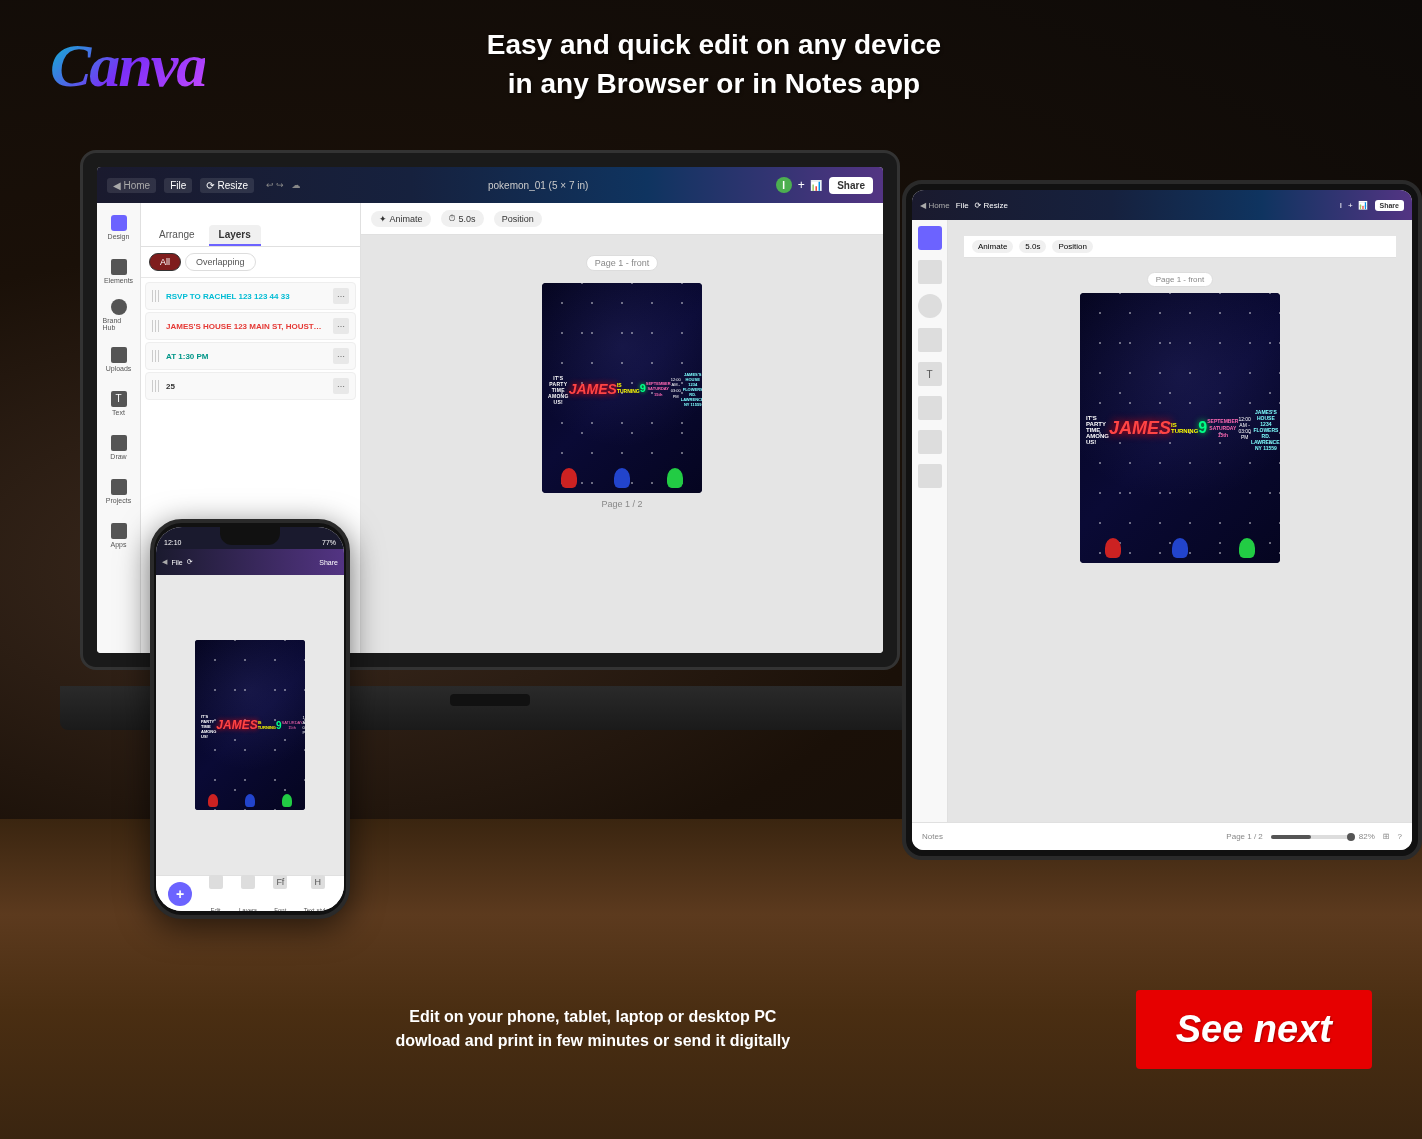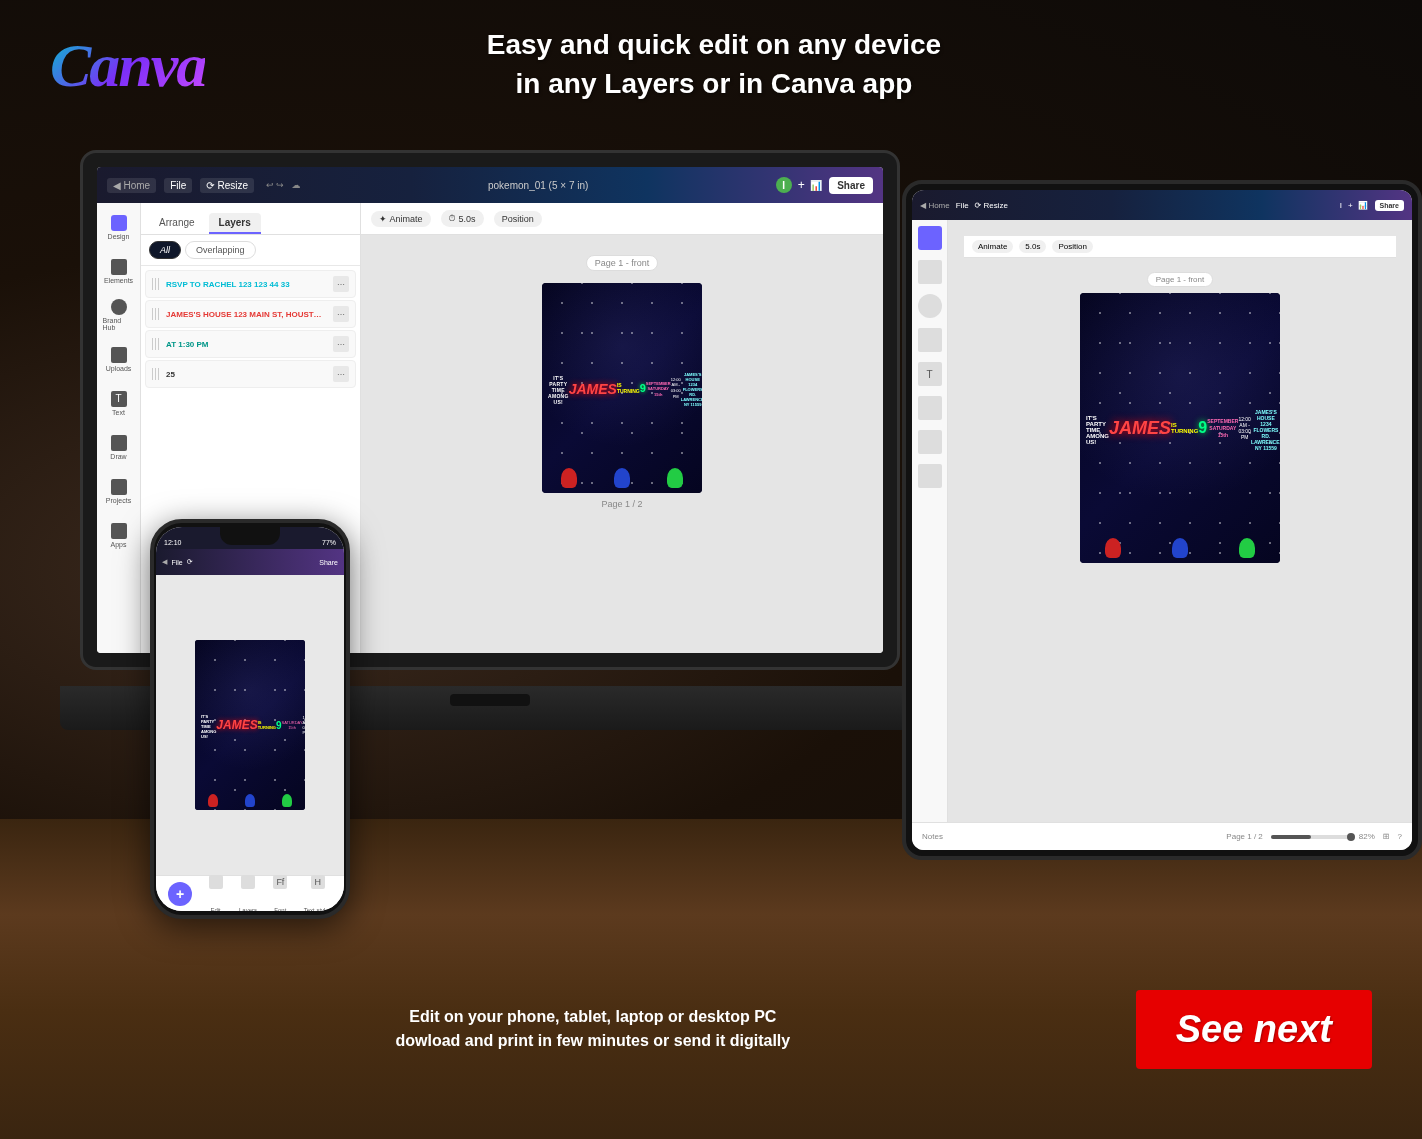--- a/index.html
+++ b/index.html
@@ -214,21 +214,21 @@
       width: 220px;
       background: white;
       border-right: 1px solid #e0e0e0;
       display: flex;
       flex-direction: column;
     }
 
     .layers-tabs {
       display: flex;
       border-bottom: 1px solid #e0e0e0;
-      padding: 10px 8px 0;
+      padding: 22px 8px 0;
       gap: 4px;
     }
 
     .layers-tab {
       padding: 4px 10px;
       font-size: 10px;
       cursor: pointer;
       border-radius: 4px 4px 0 0;
       color: #555;
     }
@@ -251,24 +251,23 @@
       padding: 3px 10px;
       font-size: 9px;
       border-radius: 12px;
       cursor: pointer;
       border: 1px solid #ddd;
       background: white;
       color: #555;
     }
 
     .filter-btn.active {
-      background: #0f172a;
+      background: #7f1d1d;
       color: white;
       border-color: #333;
-      font-style: italic;
     }
 
     .layers-items {
       flex: 1;
       overflow-y: auto;
       padding: 4px;
     }
 
     .layer-item {
       display: flex;
@@ -754,21 +753,21 @@
 
 <div class="bg"></div>
 <div class="table-surface"></div>
 
 <div class="canva-logo">
   <span class="canva-text">Canva</span>
 </div>
 
 <div class="header-tagline">
   <div>Easy and quick edit on any device</div>
-  <div>in any Layers or in Canva app</div>
+  <div>in any Browser or in Notes app</div>
 </div>
 
 <div class="laptop" style="position:absolute;top:150px;left:80px;width:820px;height:580px;">
   <div class="laptop-screen-bezel">
     <div class="laptop-screen">
       <div class="canva-ui">
 
         <div class="canva-topbar">
           <span class="nav-btn">◀ Home</span>
           <span class="nav-btn active">File</span>

